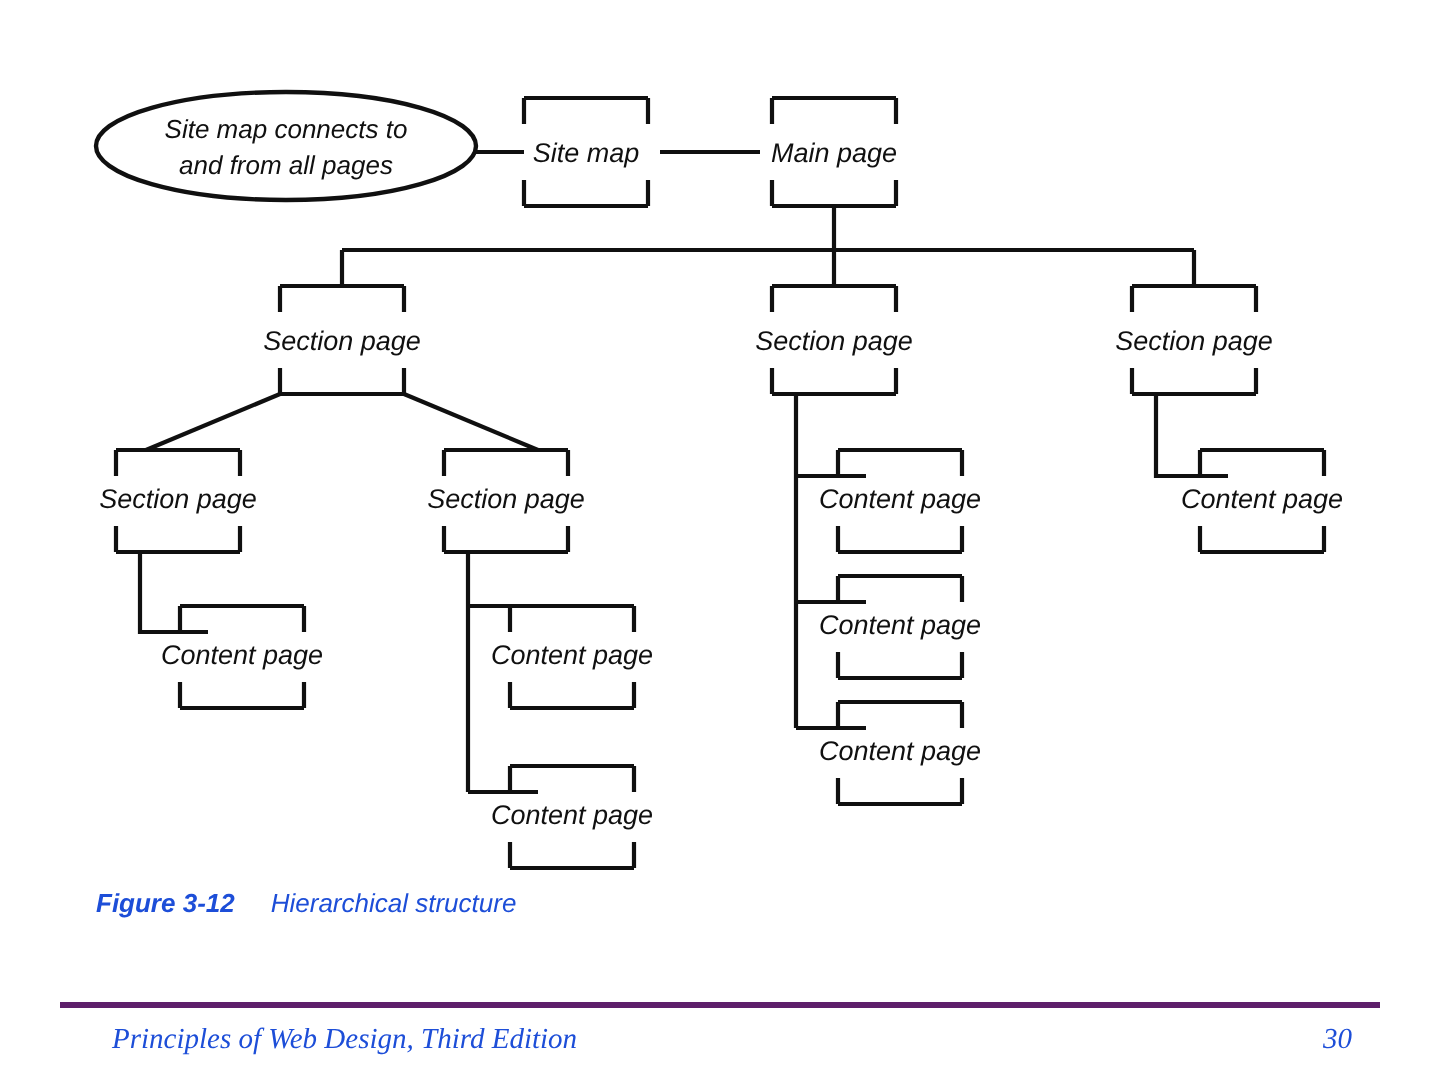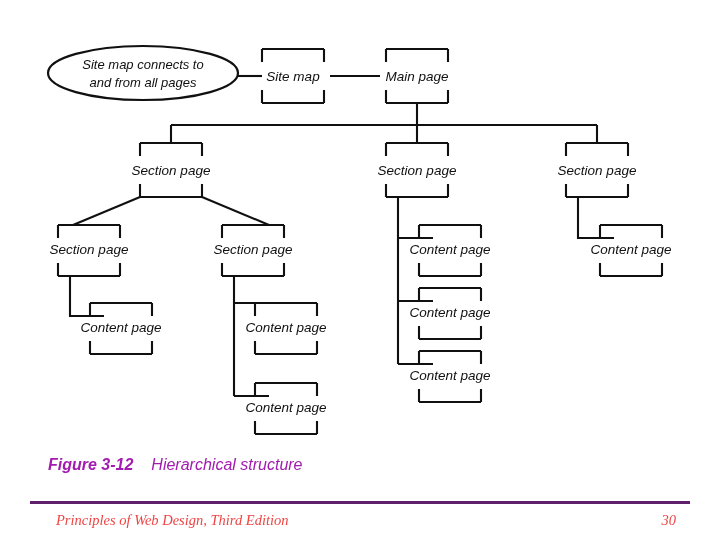--- a/index.html
+++ b/index.html
@@ -45,23 +45,23 @@
     stroke-linecap: butt;
     stroke-linejoin: miter;
   }
   .callout-shape {
     stroke-width: 2.2;
   }
   
   #caption {
     position: absolute;
     left: 48px;
-    top: 456px;
-    font-size: 16px;
-    color: #a21caf;
+    top: 444px;
+    font-size: 13px;
+    color: #1d4ed8;
     white-space: nowrap;
   }
   #caption .fig-num {
     font-weight: bold;
   }
   #caption .fig-title {
     font-weight: normal;
     margin-left: 18px;
   }
   
@@ -74,21 +74,21 @@
     background: #5E1F6B;
   }
   #footer {
     position: absolute;
     left: 30px;
     top: 509px;
     width: 660px;
     height: 26px;
     font-family: "Liberation Serif", serif;
     font-size: 14.5px;
-    color: #ef4444;
+    color: #1d4ed8;
   }
   #footer-title {
     position: absolute;
     left: 26px;
     top: 3px;
     white-space: nowrap;
   }
   #footer-page {
     position: absolute;
     right: 14px;

